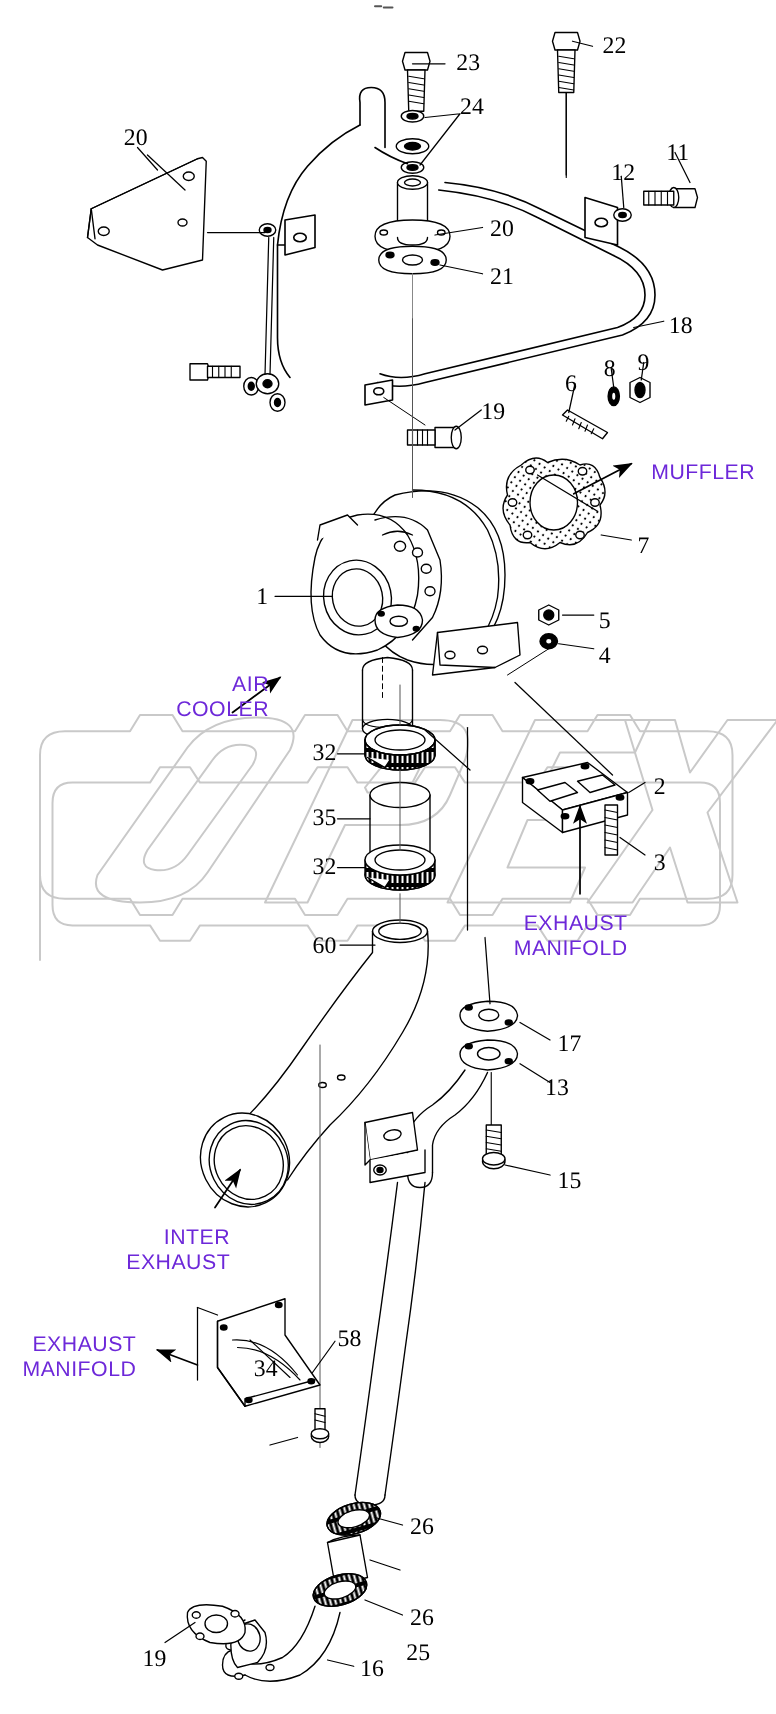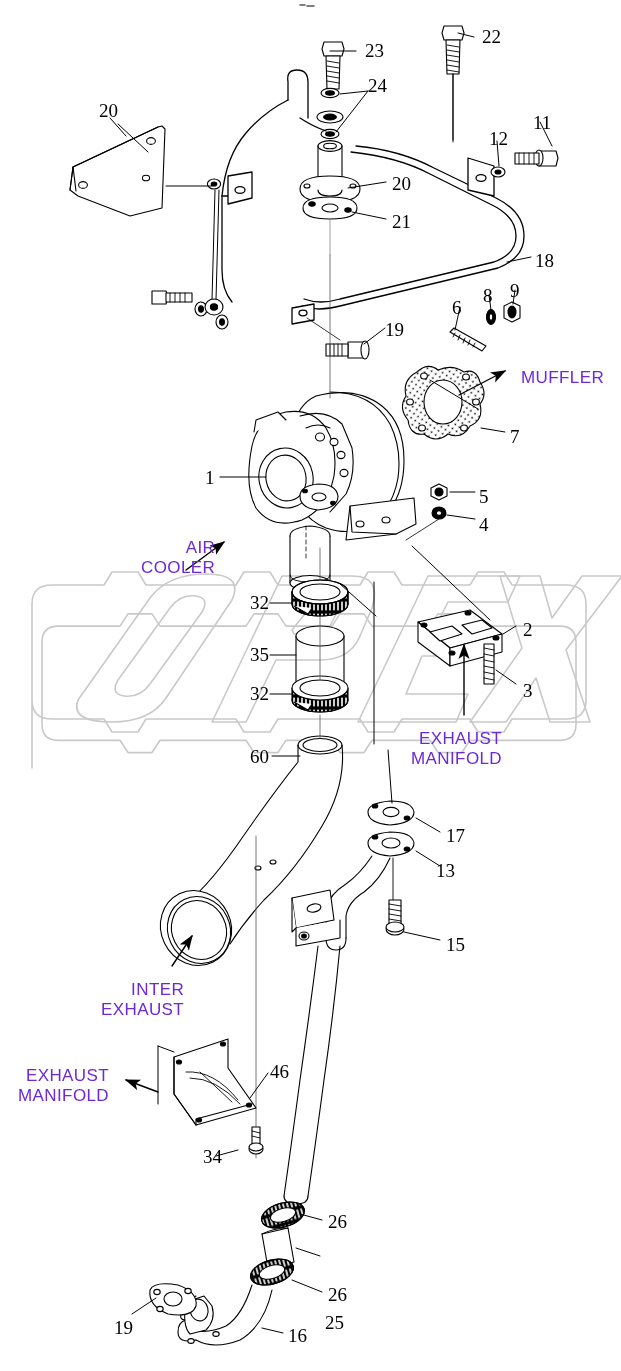--- a/index.html
+++ b/index.html
@@ -497,22 +497,22 @@
     <span class="lbl" style="left:482px;top:27px">22</span>
     <span class="lbl" style="left:365px;top:41px">23</span>
     <span class="lbl" style="left:368px;top:76px">24</span>
     <span class="lbl" style="left:325px;top:1313px">25</span>
     <span class="lbl" style="left:328px;top:1212px">26</span>
     <span class="lbl" style="left:328px;top:1285px">26</span>
     <span class="lbl" style="left:250px;top:747px">60</span>
     <span class="lbl" style="left:250px;top:645px">35</span>
     <span class="lbl" style="left:250px;top:593px">32</span>
     <span class="lbl" style="left:250px;top:684px">32</span>
-    <span class="lbl" style="left:270px;top:1062px">46</span>
-    <span class="lbl" style="left:203px;top:1147px">34</span>
+    <span class="lbl" style="left:270px;top:1062px">58</span>
+    <span class="lbl" style="left:203px;top:1086px">34</span>
   </div>
 
   <div>
     <span class="cap" style="left:521px;top:368px">MUFFLER</span>
 
     <div class="cap" style="left:141px;top:538px">
       <div>AIR</div>
       <div>COOLER</div>
     </div>
 

